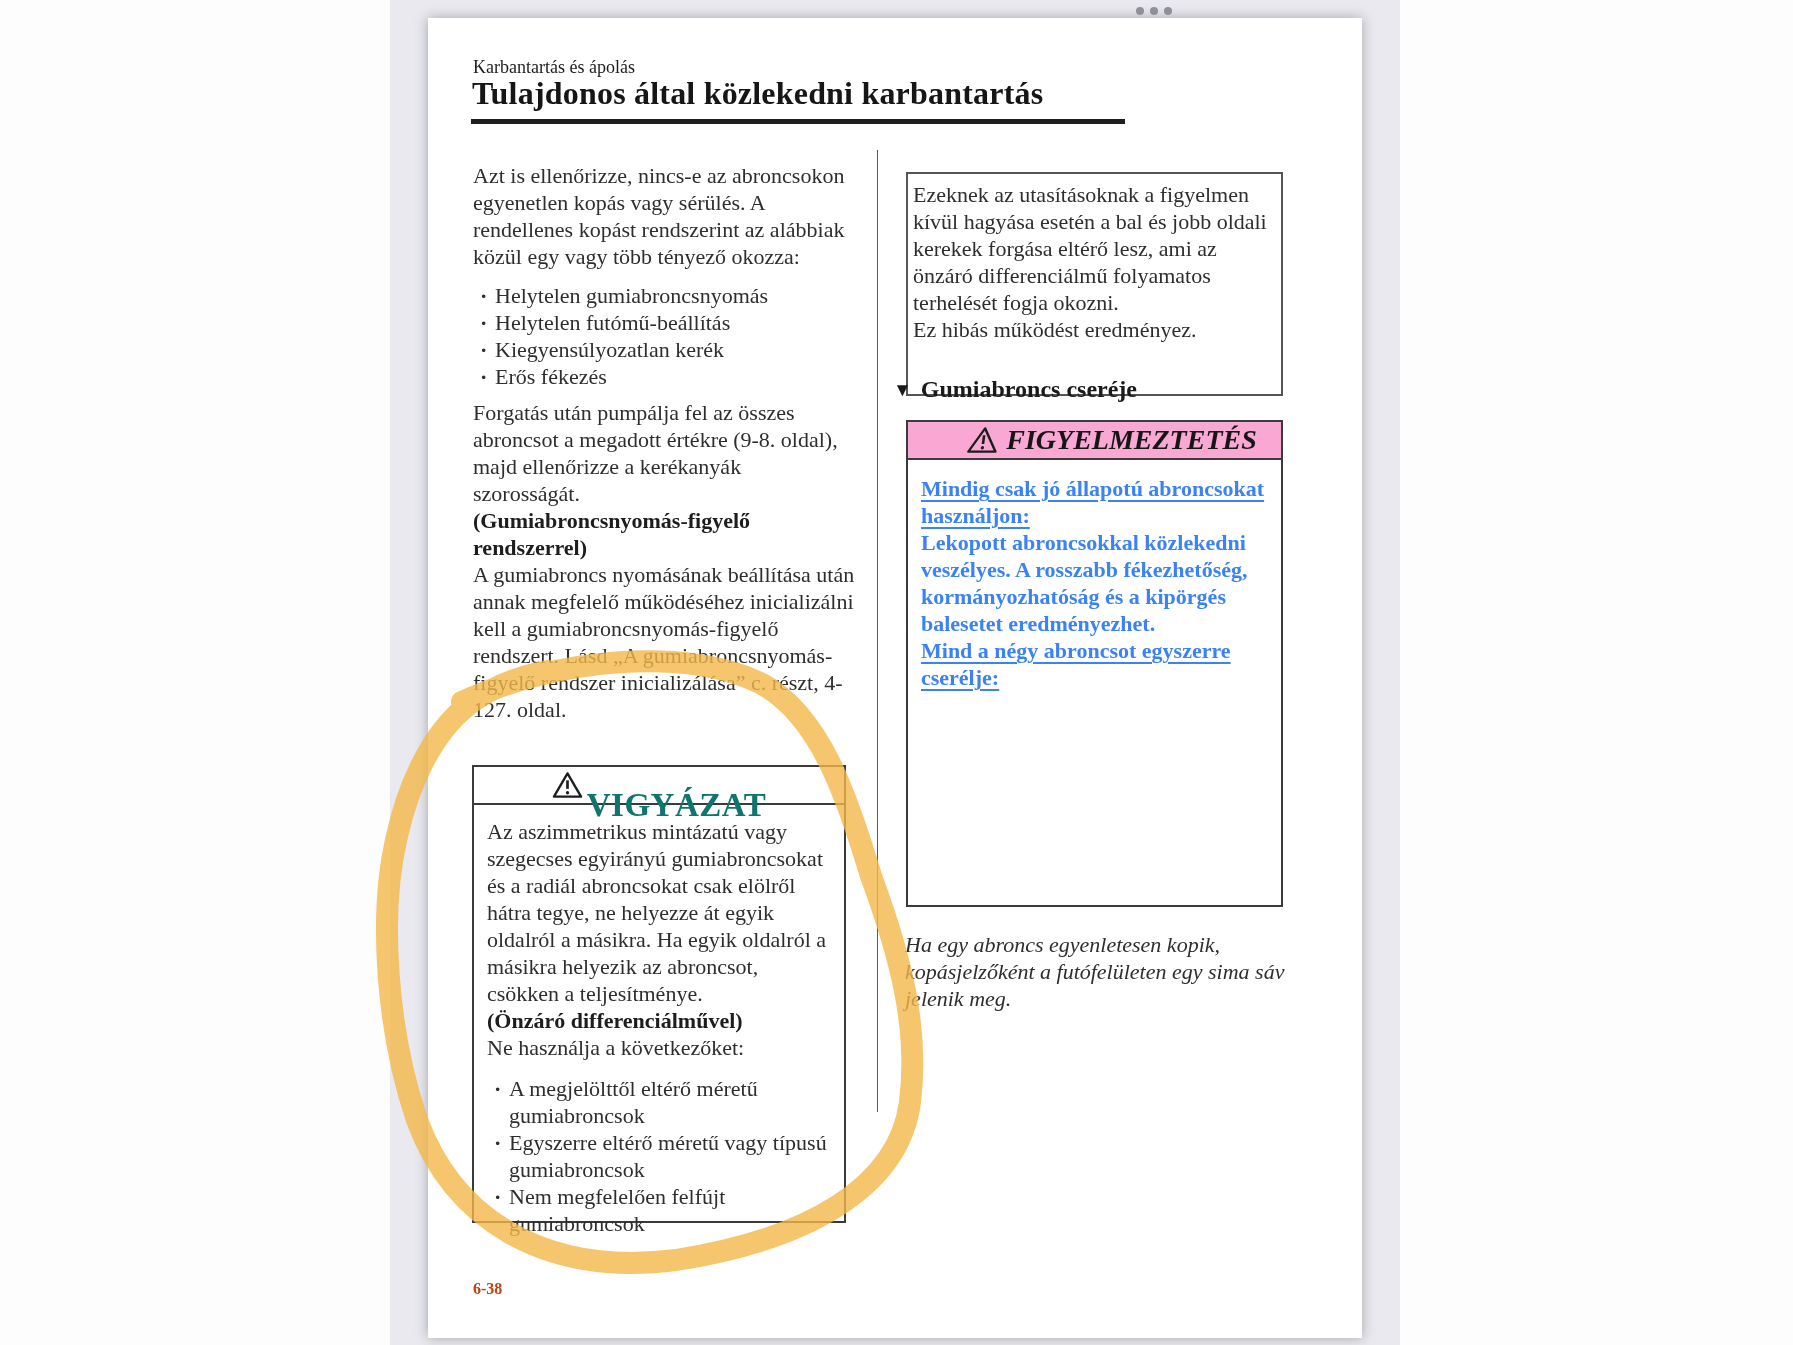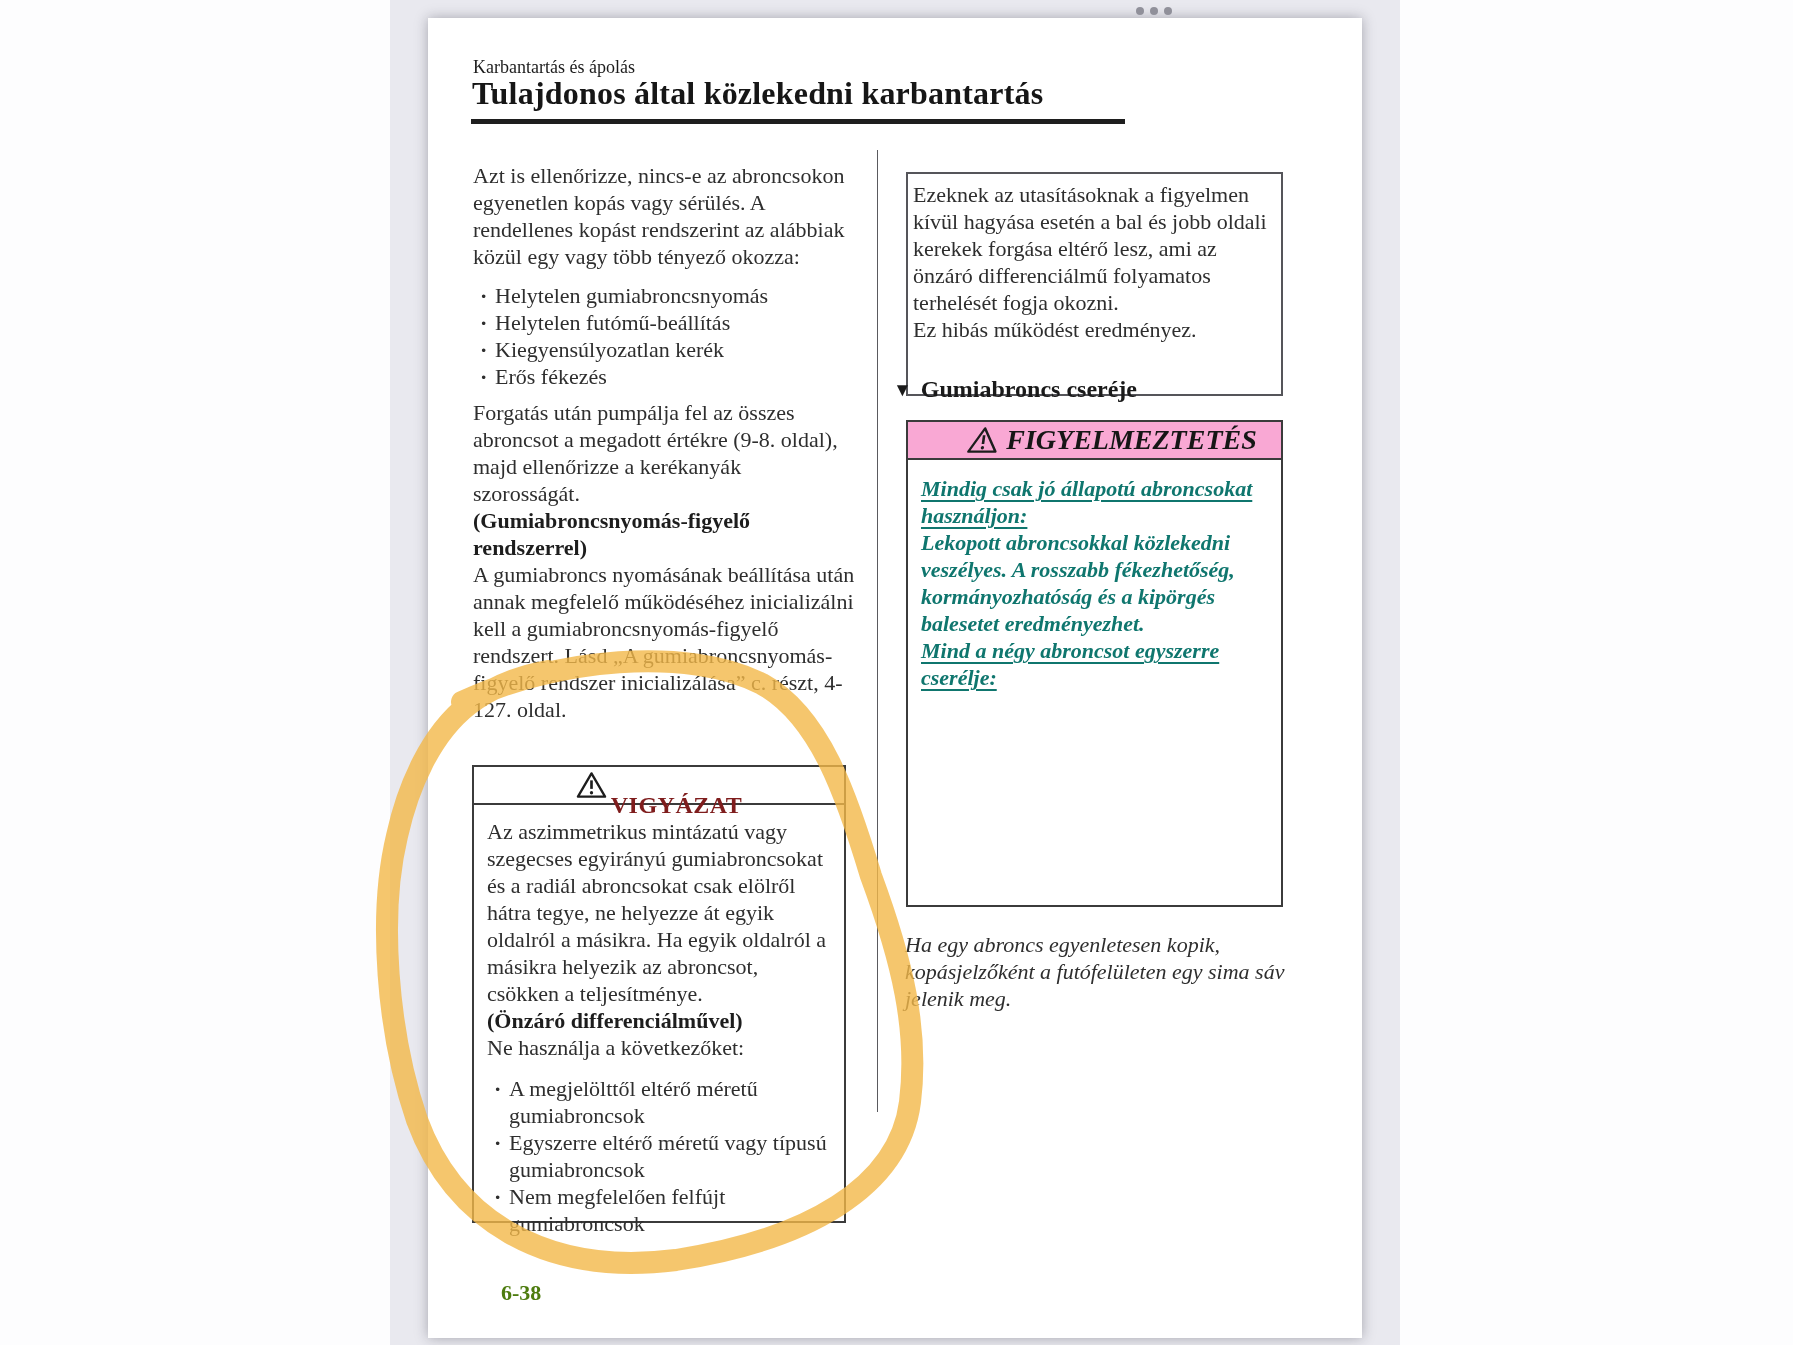--- a/index.html
+++ b/index.html
@@ -33,44 +33,44 @@
   .lul li::before, .cul li::before { content:"·"; position:absolute; left:7px; font-weight:700; }
   .lp2 { position:absolute; left:45px; top:381px; width:377px; }
   .lsub { position:absolute; left:45px; top:489px; width:377px; }
   .lp3 { position:absolute; left:45px; top:543px; width:382px; }
 
   
   .caution-box { position:absolute; left:44px; top:747px; width:374px; height:458px;
                  border:2px solid #3b3b3b; background:#fff; }
   .caution-head { height:38px; border-bottom:2px solid #3b3b3b; display:flex;
                   align-items:center; justify-content:center; gap:4px; }
-  .caution-head .wt { font-size:24px; font-weight:700; color:#7f1d1d; letter-spacing:.5px;margin-top:40px; }
+  .caution-head .wt { font-size:33px; font-weight:700; color:#0f766e; letter-spacing:.5px;margin-top:40px; }
   .caution-body { padding:13px 12px 0 13px; }
   .cul { list-style:none; margin-top:14px; }
 
   
   .note-box { position:absolute; left:478px; top:154px; width:377px; height:224px;
               border:2px solid #55555a; padding:7px 5px; overflow:hidden; }
   .sec-head { position:absolute; left:465px; top:358px; font-size:24px; font-weight:700;
               color:#1a1a1a; display:flex; align-items:center; gap:9px; }
   .sec-head .tri { font-size:19px; line-height:24px; }
 
   .warn-box { position:absolute; left:478px; top:402px; width:377px; height:487px;
               border:2px solid #3b3b3b; background:#fff; overflow:hidden; }
   .warn-head { height:38px; background:#f9a8d4; border-bottom:2px solid #3b3b3b;
                display:flex; align-items:center; justify-content:center; gap:7px;padding-left:36px; }
   .warn-head .wt { font-size:28px; font-weight:700; font-style:italic; color:#161616; }
   .warn-body { padding:15px 12px 0 13px; font-size:22px; line-height:27px;
-               font-weight:700; font-style:italic; color:#0f766e; }
+               font-weight:700; color:#3b82f6; }
   .warn-item + .warn-item { }
   .wu { text-decoration:underline; text-decoration-thickness:2px; text-underline-offset:4px; }
 
   .rp-last { position:absolute; left:477px; top:913px; width:382px;font-style:italic; }
 
-  .page-num { position:absolute; left:45px; top:1262px; font-size:22px; font-weight:700; color:#4d7c0f;margin-left:28px; }
+  .page-num { position:absolute; left:45px; top:1262px; font-size:16px; font-weight:700; color:#c2410c; }
 
   
   .wtri { width:31px; height:28px; display:block; }
   .wtri.it { transform:skewX(-8deg); }
 
   
   .marker-svg { position:absolute; left:0; top:0; z-index:9; pointer-events:none; }
 </style>
 </head>
 <body>

